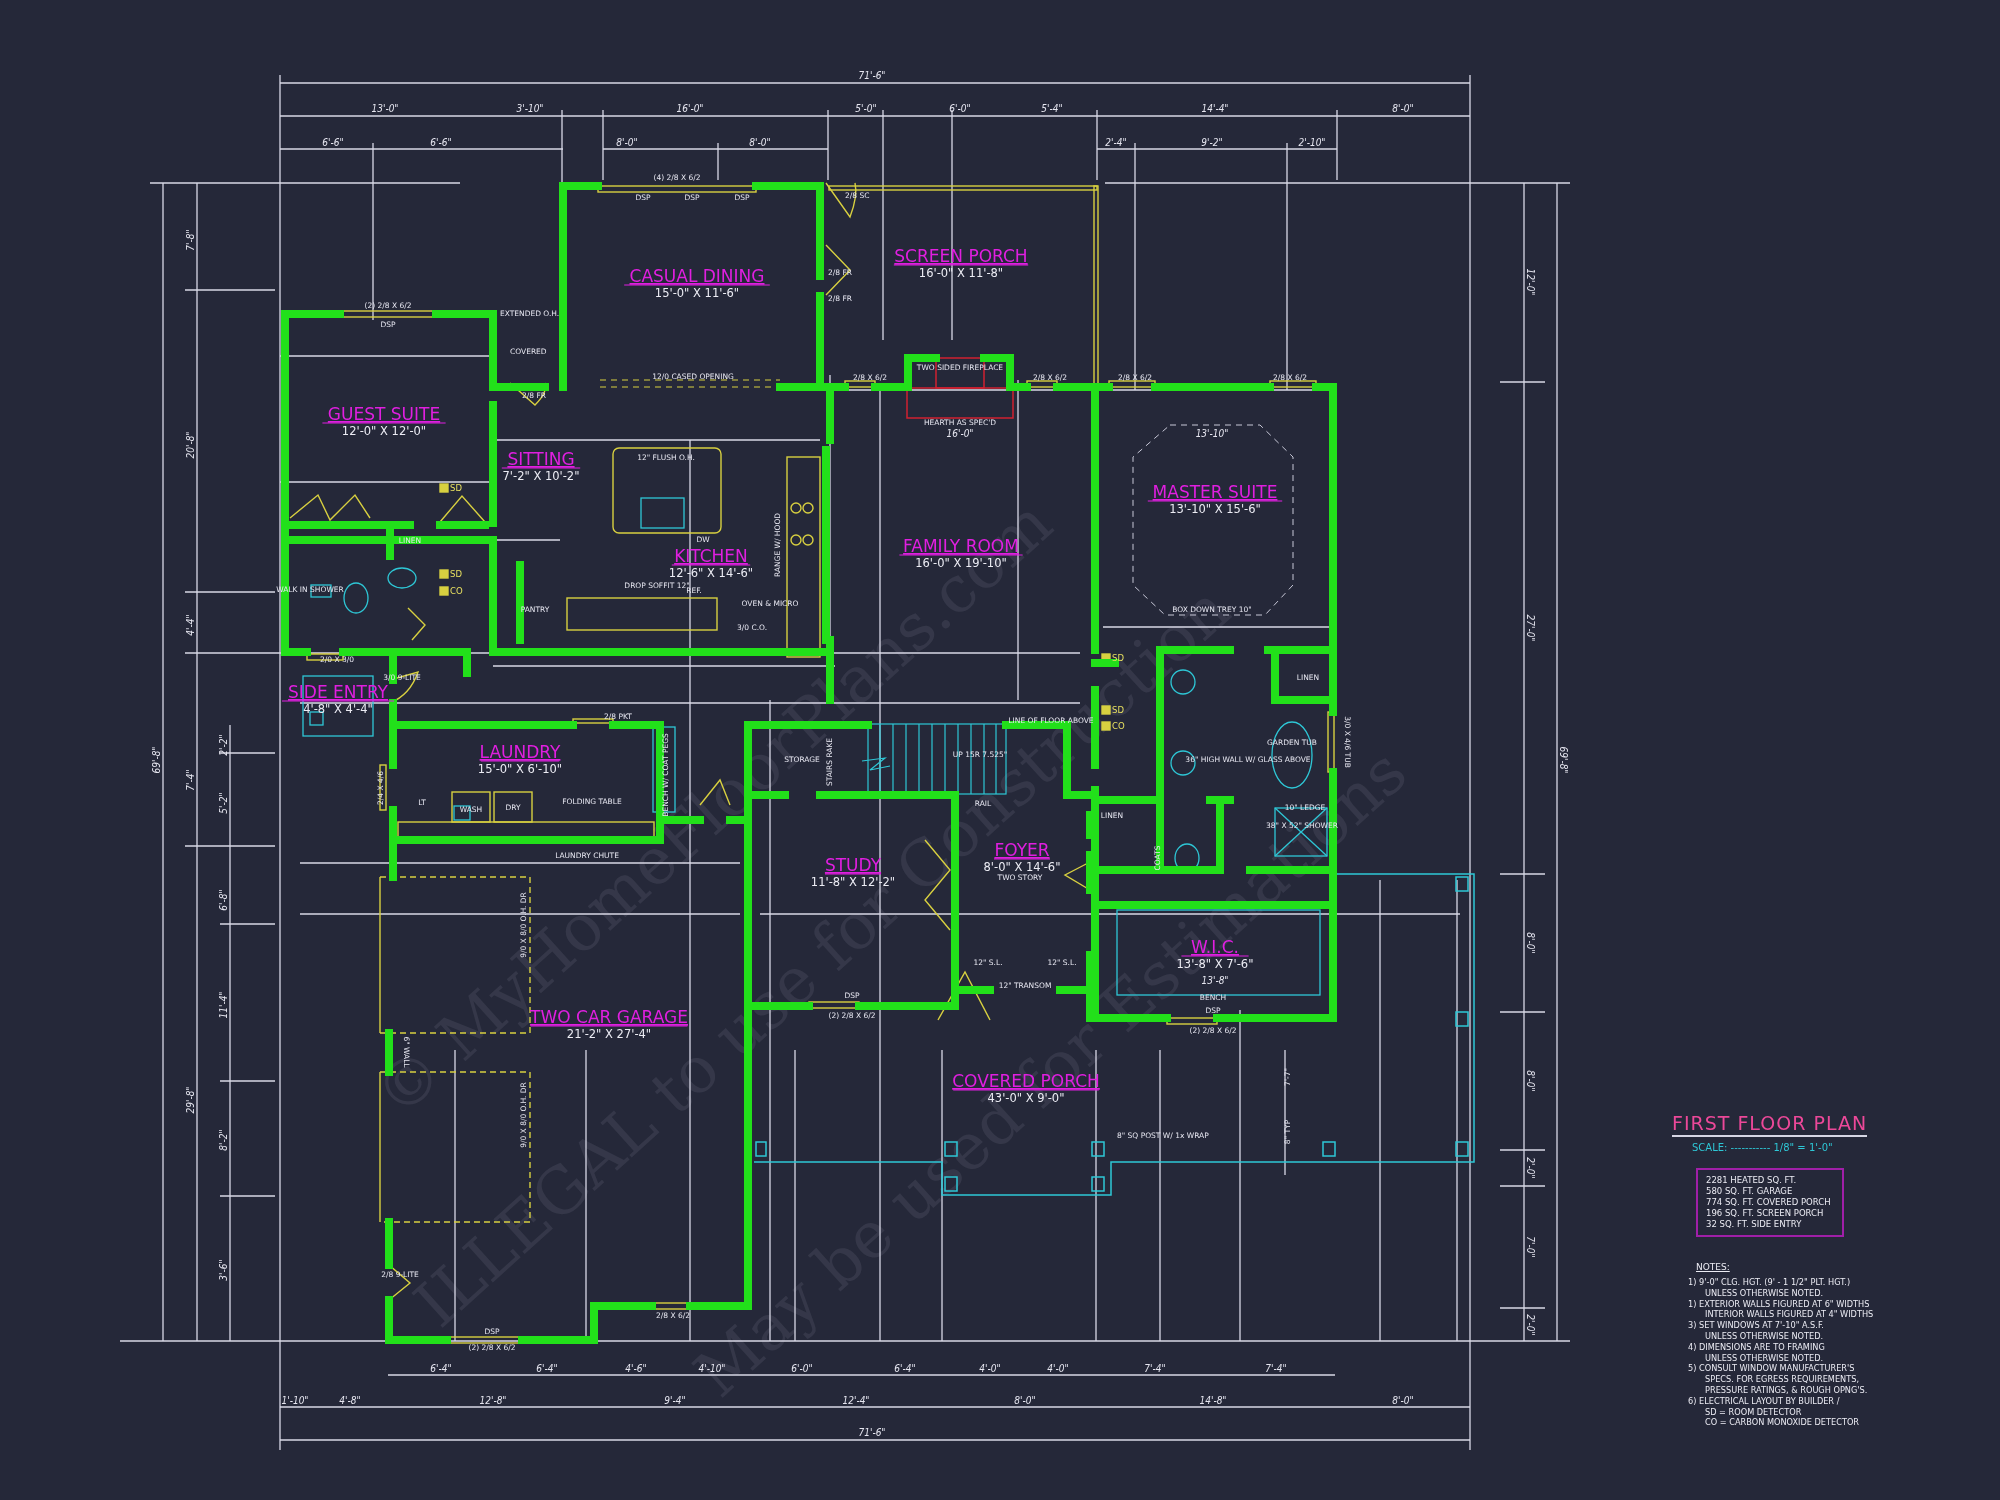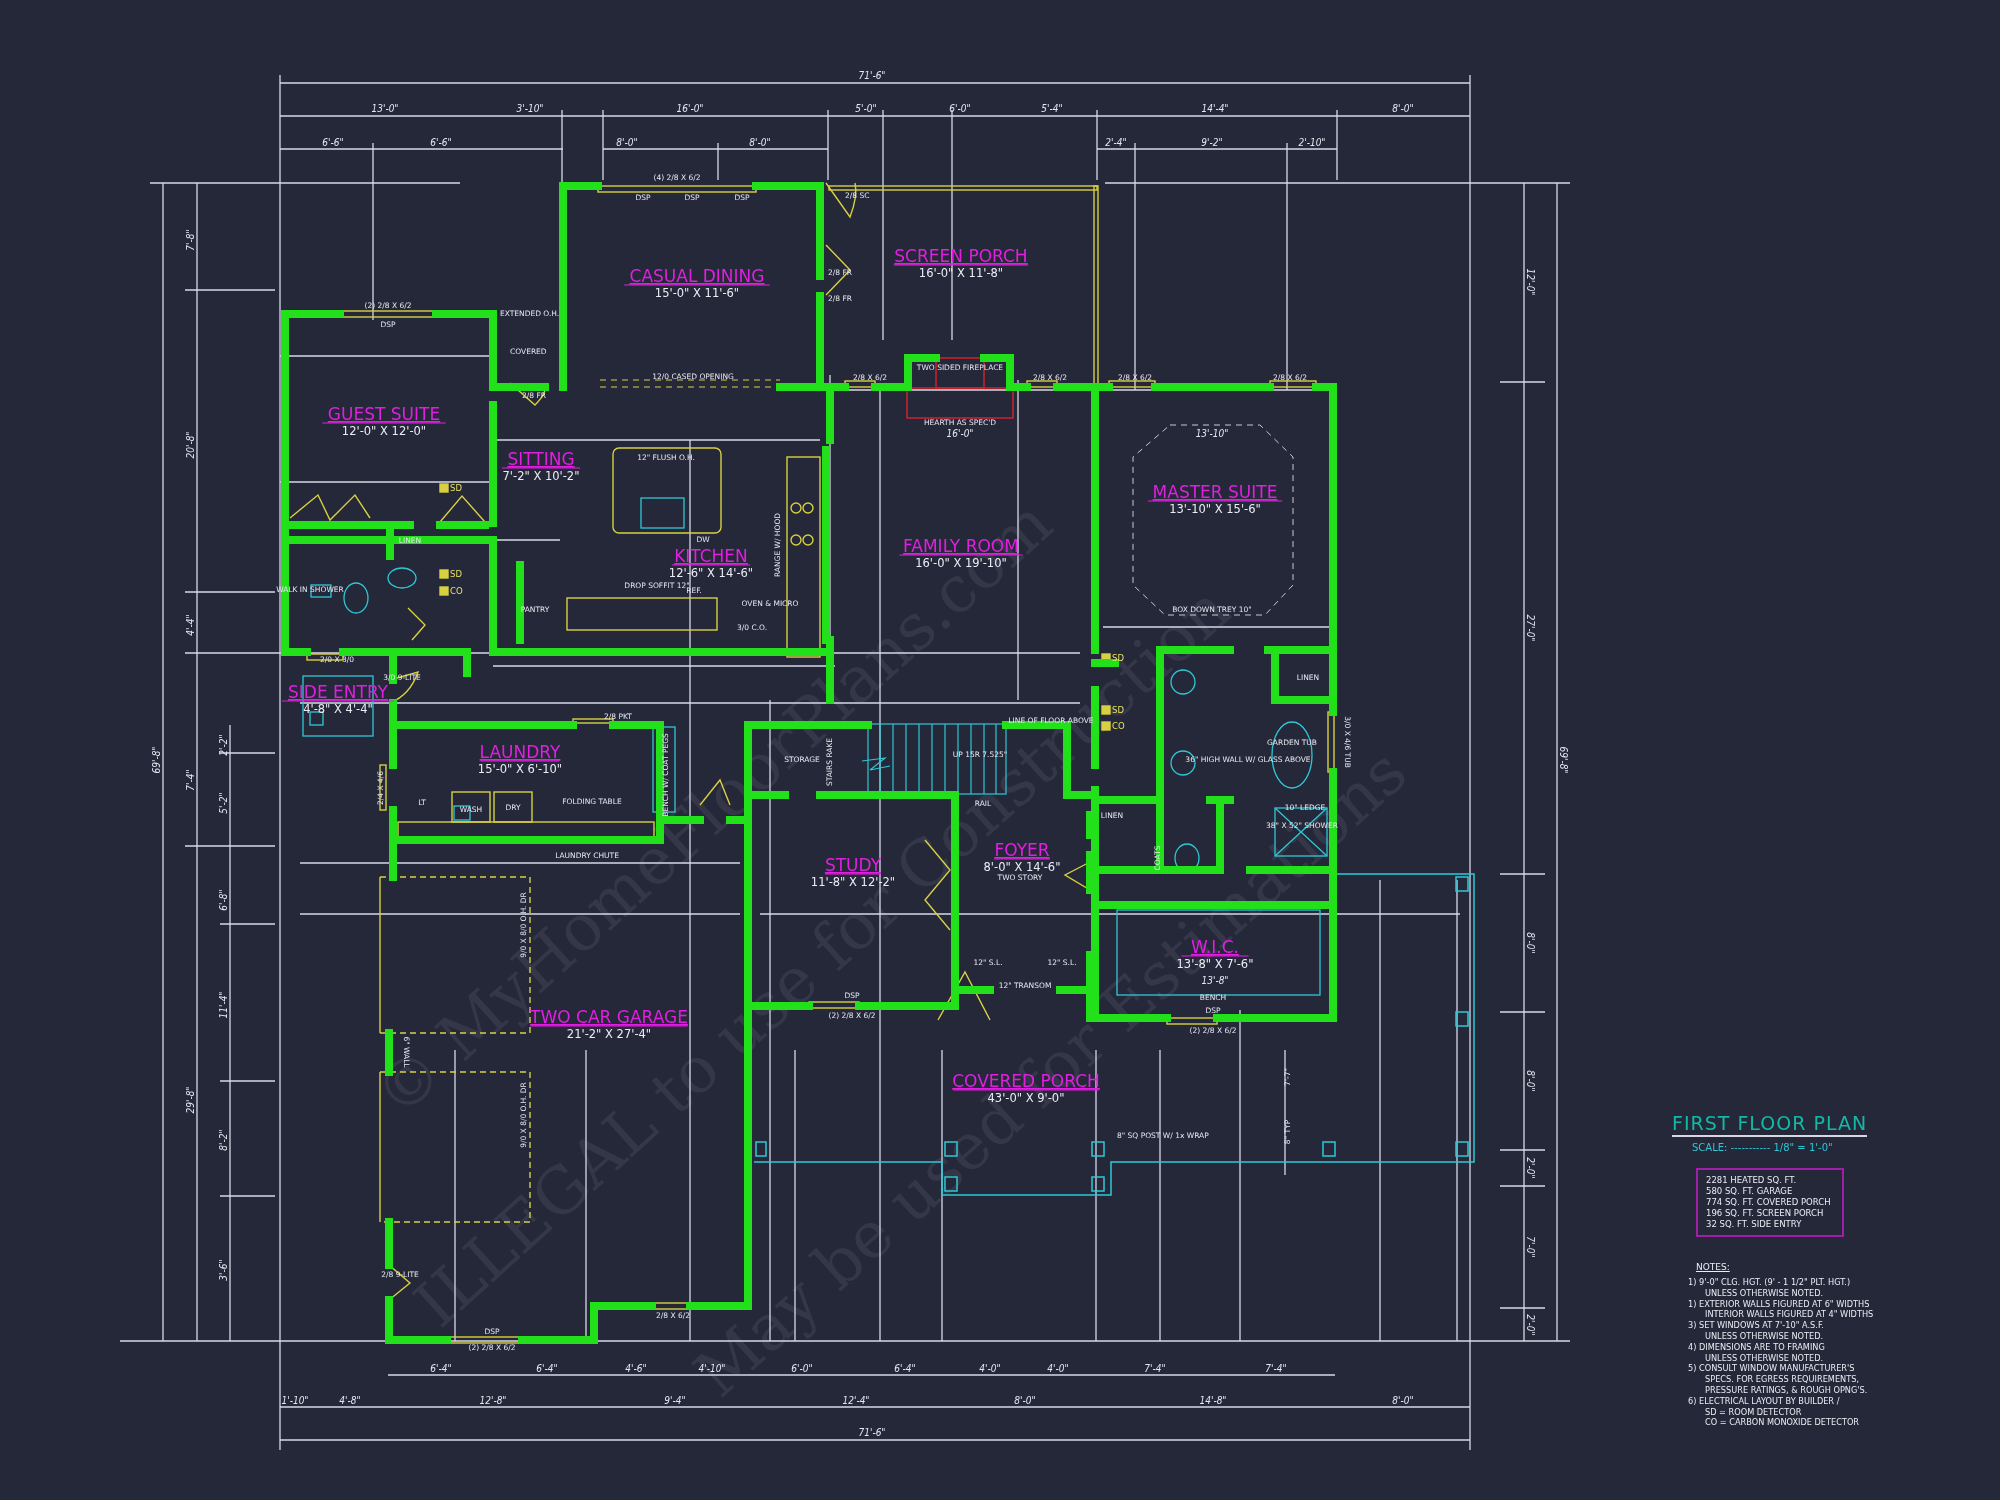--- a/index.html
+++ b/index.html
@@ -5,21 +5,21 @@
   html,body{margin:0;padding:0;background:#252839;}
   body{width:2000px;height:1500px;overflow:hidden;position:relative;font-family:"DejaVu Sans",sans-serif;}
   #plan{position:absolute;left:0;top:0;width:2000px;height:1500px;}
   .dim-text{fill:#e6e6f0;font-family:"DejaVu Sans Condensed","DejaVu Sans",sans-serif;font-size:10px;font-style:italic;}
   .room-name{fill:#e01fe0;font-family:"DejaVu Sans",sans-serif;font-size:17px;text-decoration:underline;}
   .room-size{fill:#ececf4;font-family:"DejaVu Sans",sans-serif;font-size:11.5px;}
   .small-label{fill:#e8e8f2;font-family:"DejaVu Sans",sans-serif;font-size:7.5px;}
   .yellow-label{fill:#e8e060;font-family:"DejaVu Sans",sans-serif;font-size:8.5px;}
   .watermark{fill:rgba(200,200,220,0.10);font-family:"DejaVu Serif",serif;font-size:64px;}
   #legend{position:absolute;left:1672px;top:1112px;width:300px;}
-  #legend .title{color:#14b8a6;font-family:"DejaVu Sans",sans-serif;font-size:19px;letter-spacing:1px;border-bottom:2px solid #d6d6e4;display:inline-block;padding-bottom:1px;}
+  #legend .title{color:#ec4899;font-family:"DejaVu Sans",sans-serif;font-size:19px;letter-spacing:1px;border-bottom:2px solid #d6d6e4;display:inline-block;padding-bottom:1px;}
   #legend .scale{color:#2ec7d6;font-family:"DejaVu Sans",sans-serif;font-size:10px;margin:5px 0 0 20px;}
   #legend .sqft{border:2px solid #a01fa8;margin:15px 0 6px 24px;padding:5px 8px;width:128px;}
   #legend .sqft div{color:#ececf4;font-size:8.5px;line-height:11px;white-space:nowrap;font-family:"DejaVu Sans",sans-serif;}
   #notes{position:absolute;left:1688px;top:1262px;width:300px;}
   #notes .hd{color:#ececf4;font-size:9px;text-decoration:underline;margin-bottom:5px;font-family:"DejaVu Sans",sans-serif;padding-left:8px;}
   #notes .ln{color:#ececf4;font-size:8.2px;line-height:10.8px;white-space:nowrap;font-family:"DejaVu Sans",sans-serif;}
   #notes .ln.ind{padding-left:17px;}
 </style>
 </head>
 <body>

